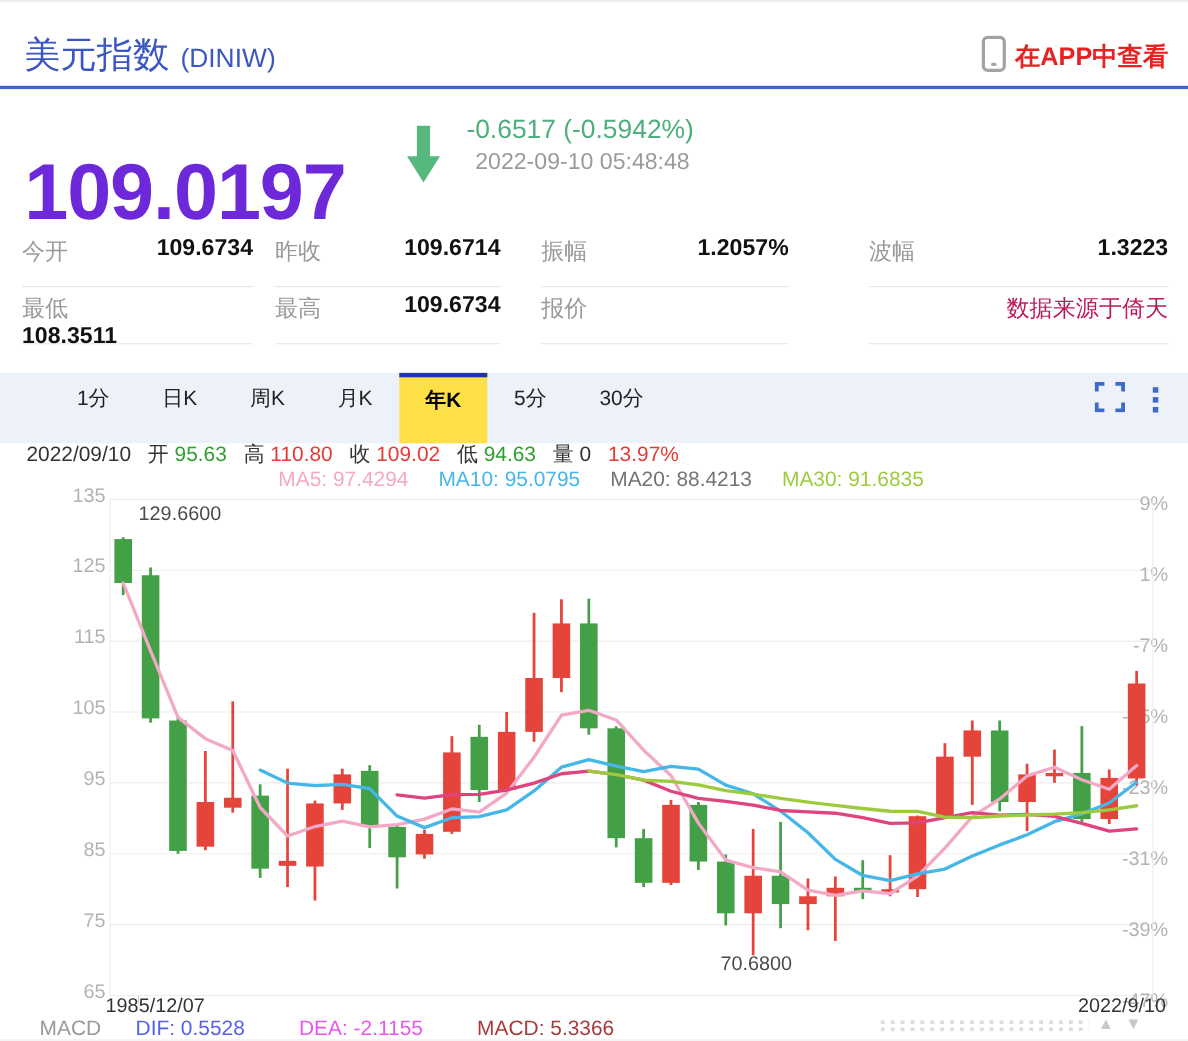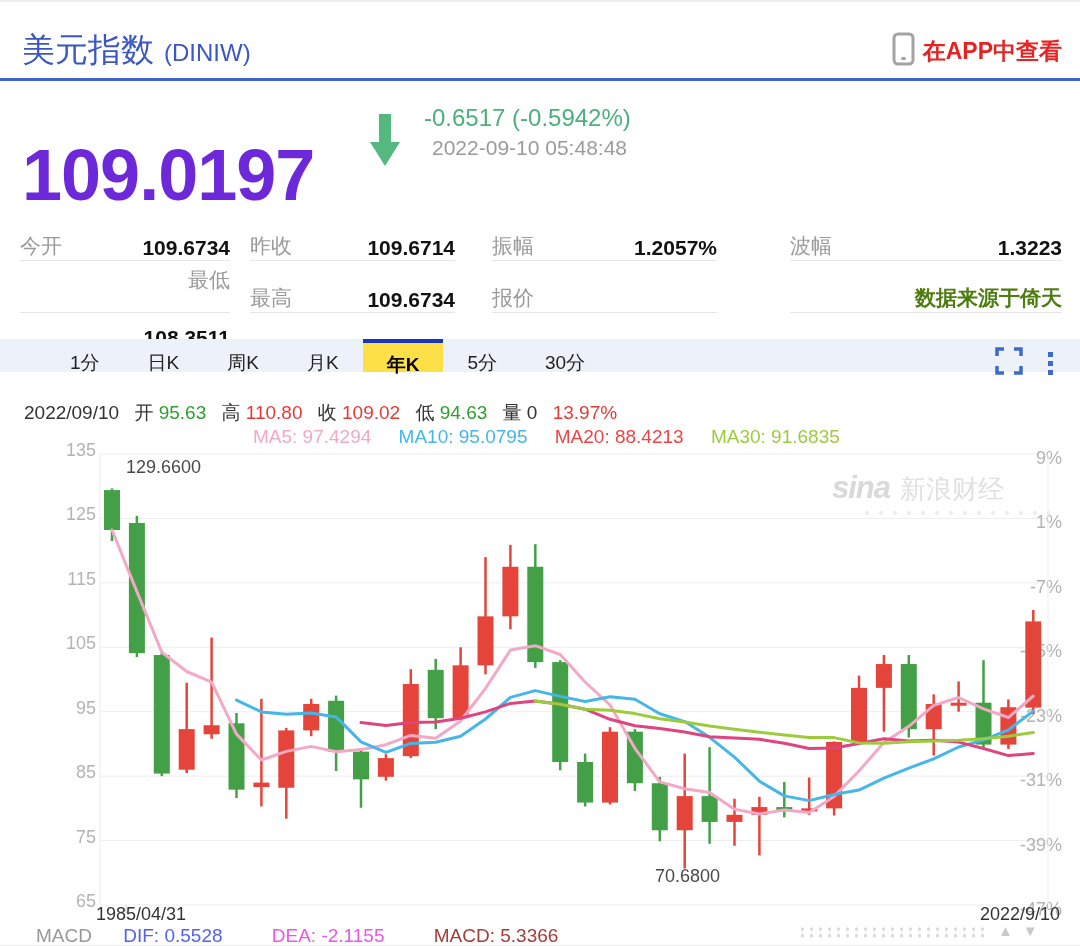--- a/index.html
+++ b/index.html
@@ -11,36 +11,36 @@
   .symbol{font-size:24px;color:#3b57c2;margin-left:10px;}
   .app-link{position:absolute;right:18px;top:30px;display:flex;align-items:center;cursor:pointer;}
   .app-link .txt{color:#e62222;font-size:23px;font-weight:bold;margin-left:8px;}
   .head-underline{position:absolute;left:0;top:76px;width:1080px;height:3px;background:#4161cc;}
   
   .big-price{position:absolute;left:22px;top:88px;font-size:72px;font-weight:bold;color:#6d28d9;letter-spacing:-1px;margin-top:44px;}
   .price-arrow{position:absolute;left:368px;top:112px;}
   .change{position:absolute;left:424px;top:102px;font-size:24px;color:#4daf7c;}
   .timestamp{position:absolute;left:432px;top:134px;font-size:21px;color:#9b9b9b;}
   
-  .stat-cell{position:absolute;height:46px;display:flex;justify-content:space-between;align-items:flex-end;border-bottom:1px solid #e6e6e6;gap:32px;}
+  .stat-cell{position:absolute;height:46px;display:flex;justify-content:space-between;align-items:flex-start;border-bottom:1px solid #e6e6e6;}
   .stat-label{font-size:21px;color:#9a9a9a;}
   .stat-value{font-size:21px;font-weight:bold;color:#111;}
   
-  .tabbar{position:absolute;left:0;top:337px;width:1080px;height:33px;background:#edf1f9;display:flex;align-items:stretch;padding-left:46px;box-sizing:border-box;}
+  .tabbar{position:absolute;left:0;top:337px;width:1080px;height:64px;background:#edf1f9;display:flex;align-items:stretch;padding-left:46px;box-sizing:border-box;}
   .tab{padding:0 24px;line-height:48px;font-size:19px;color:#222;cursor:pointer;box-sizing:border-box;}
   .tab.active{background:#fde047;border-top:4px solid #1c35b0;line-height:44px;font-weight:bold;color:#000;}
   .tab-icons{position:absolute;right:24px;top:337px;height:48px;display:flex;align-items:center;gap:22px;}
   .kebab{display:flex;flex-direction:column;gap:4px;cursor:pointer;padding:3px;}
   .kebab span{width:5px;height:5px;background:#3d6bcc;}
   
   .ohlc-row{position:absolute;left:24px;top:398px;font-size:19px;color:#333;white-space:nowrap;}
   .ohlc-row .g{color:#2f9e2f;} .ohlc-row .r{color:#e53935;} .ohlc-row .sep{margin-left:10px;}
   .ma-row{position:absolute;left:253px;top:424px;font-size:19px;white-space:nowrap;}
   .ma-row span{margin-right:22px;}
-  .ma5{color:#f3a8c6;} .ma10{color:#45b6e8;} .ma20{color:#ef4444;} .ma30{color:#9ccc3e;}
+  .ma5{color:#f3a8c6;} .ma10{color:#45b6e8;} .ma20{color:#737373;} .ma30{color:#9ccc3e;}
   
   .anno{position:absolute;font-size:18px;color:#4a4a4a;}
   .watermark{position:absolute;left:832px;top:468px;color:#d9d9d9;}
   .watermark .logo{font-size:31px;font-weight:bold;font-style:italic;letter-spacing:-1px;}
   .watermark .wtxt{font-size:26px;margin-left:10px;color:#e0e0e0;}
   .watermark .sub{margin-top:2px;height:8px;width:190px;margin-left:28px;
       background-image:radial-gradient(circle,#ececec 2px,transparent 2.2px);background-size:14px 8px;}
   .date-left{position:absolute;left:96px;top:902px;font-size:18px;color:#333;}
   .date-right{position:absolute;right:20px;top:902px;font-size:18px;color:#333;}
   .macd-row{position:absolute;left:36px;top:923px;font-size:19px;white-space:nowrap;}
@@ -106,21 +106,21 @@
   <div class="stat-cell" style="left:250px;top:264px;width:205px;">
     <span class="stat-label">最高</span>
     <span class="stat-value">109.6734</span>
   </div>
   <div class="stat-cell" style="left:492px;top:264px;width:225px;">
     <span class="stat-label">报价</span>
     <span class="stat-value"></span>
   </div>
   <div class="stat-cell" style="left:790px;top:264px;width:272px;">
     <span class="stat-label"></span>
-    <span class="stat-value" style="font-weight:bold;color:#4d7c0f;">数据来源于倚天</span>
+    <span class="stat-value" style="font-weight:normal;color:#be185d;">数据来源于倚天</span>
   </div>
 
   <div class="tabbar">
     <div class="tab">1分</div>
     <div class="tab">日K</div>
     <div class="tab">周K</div>
     <div class="tab">月K</div>
     <div class="tab active">年K</div>
     <div class="tab">5分</div>
     <div class="tab">30分</div>
@@ -263,26 +263,22 @@
       <rect x="1025.3" y="229.38914000000003" width="16" height="86.27176999999998" fill="#e5443a"></rect>
       <path d="M112.0 138.0 L136.9 199.6 L161.8 260.2 L186.7 279.5 L211.6 290.2 L236.5 342.1 L261.4 368.0 L286.3 359.4 L311.2 354.4 L336.1 359.7 L361.0 357.6 L385.9 352.7 L410.8 343.4 L435.7 346.3 L460.6 329.0 L485.5 296.4 L510.4 258.1 L535.3 253.7 L560.2 262.5 L585.1 290.0 L610.0 313.0 L634.9 356.3 L659.8 389.9 L684.7 396.8 L709.6 400.6 L734.5 417.3 L759.4 422.0 L784.3 417.9 L809.2 420.4 L834.1 404.4 L859.0 379.0 L883.9 350.4 L908.8 334.3 L933.7 313.4 L958.6 305.5 L983.5 316.9 L1008.4 325.5 L1033.3 304.0" fill="none" stroke="#f3a8c6" stroke-width="3" stroke-linejoin="round" stroke-linecap="round"></path>
       <path d="M236.5 308.1 L261.4 319.9 L286.3 322.2 L311.2 321.1 L336.1 324.9 L361.0 349.9 L385.9 360.4 L410.8 351.4 L435.7 350.3 L460.6 344.3 L485.5 327.0 L510.4 305.4 L535.3 298.6 L560.2 304.4 L585.1 309.5 L610.0 304.7 L634.9 307.2 L659.8 321.8 L684.7 329.6 L709.6 345.3 L734.5 365.1 L759.4 389.2 L784.3 403.9 L809.2 408.6 L834.1 402.5 L859.0 398.1 L883.9 386.2 L908.8 376.1 L933.7 366.9 L958.6 355.0 L983.5 347.9 L1008.4 338.0 L1033.3 319.1" fill="none" stroke="#45b6e8" stroke-width="3" stroke-linejoin="round" stroke-linecap="round"></path>
       <path d="M361.0 330.6 L385.9 333.6 L410.8 330.4 L435.7 330.1 L460.6 326.3 L485.5 319.9 L510.4 311.4 L535.3 309.1 L560.2 312.3 L585.1 317.2 L610.0 327.3 L634.9 333.8 L659.8 336.6 L684.7 340.0 L709.6 344.8 L734.5 346.1 L759.4 347.3 L784.3 351.3 L809.2 356.5 L834.1 356.0 L859.0 351.4 L883.9 346.7 L908.8 349.0 L933.7 348.3 L958.6 350.1 L983.5 356.5 L1008.4 363.6 L1033.3 361.5" fill="none" stroke="#e0447f" stroke-width="3" stroke-linejoin="round" stroke-linecap="round"></path>
       <path d="M535.3 309.1 L560.2 312.3 L585.1 317.2 L610.0 318.3 L634.9 321.6 L659.8 326.7 L684.7 329.9 L709.6 333.9 L734.5 337.3 L759.4 340.2 L784.3 343.0 L809.2 345.5 L834.1 345.6 L859.0 350.9 L883.9 351.3 L908.8 349.8 L933.7 348.9 L958.6 348.2 L983.5 346.7 L1008.4 344.2 L1033.3 340.5" fill="none" stroke="#9ccc3e" stroke-width="3" stroke-linejoin="round" stroke-linecap="round"></path>
     </svg>
 
   <div class="anno" style="left:126px;top:455px;">129.6600</div>
   <div class="anno" style="left:655px;top:864px;">70.6800</div>
 
-  <div class="watermark">
-    <span class="logo">sina</span><span class="wtxt">新浪财经</span>
-    <div class="sub"></div>
-  </div>
-
-  <div class="date-left">1985/04/31</div>
+
+  <div class="date-left">1985/12/07</div>
   <div class="date-right">2022/9/10</div>
 
   <div class="macd-row">
     <span class="lab">MACD</span>
     <span class="dif">DIF: 0.5528</span>
     <span class="dea">DEA: -2.1155</span>
     <span class="val">MACD: 5.3366</span>
   </div>
 
   <div class="slider-dots"></div>

